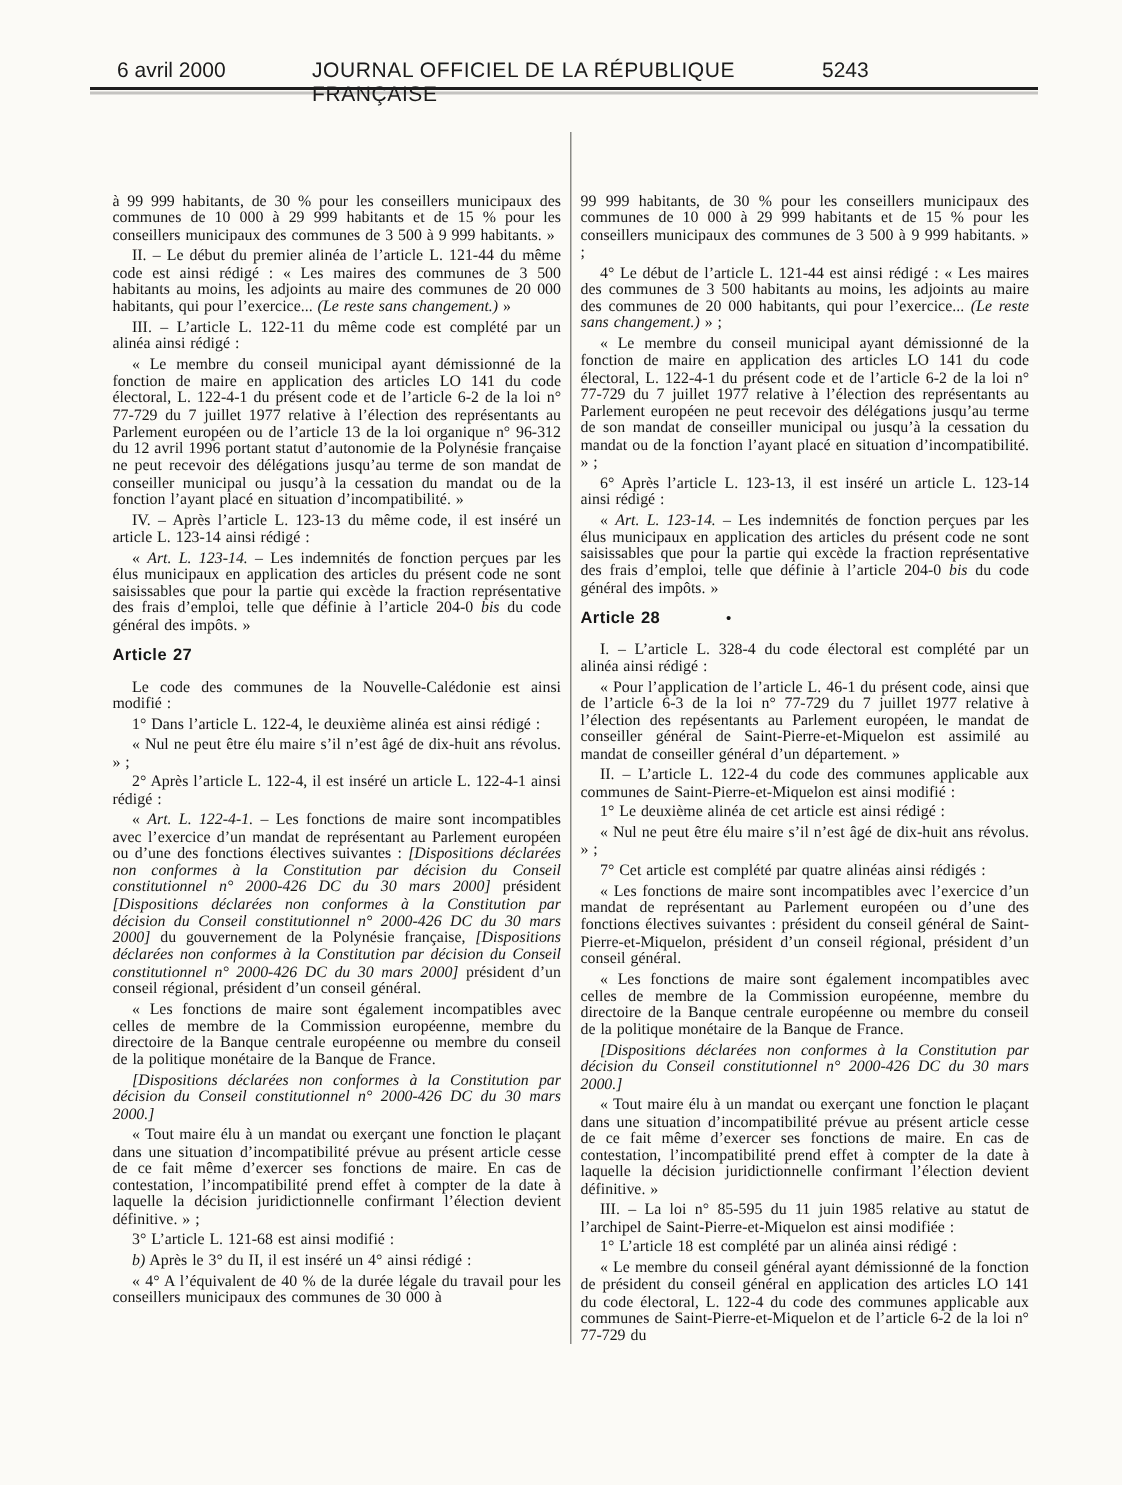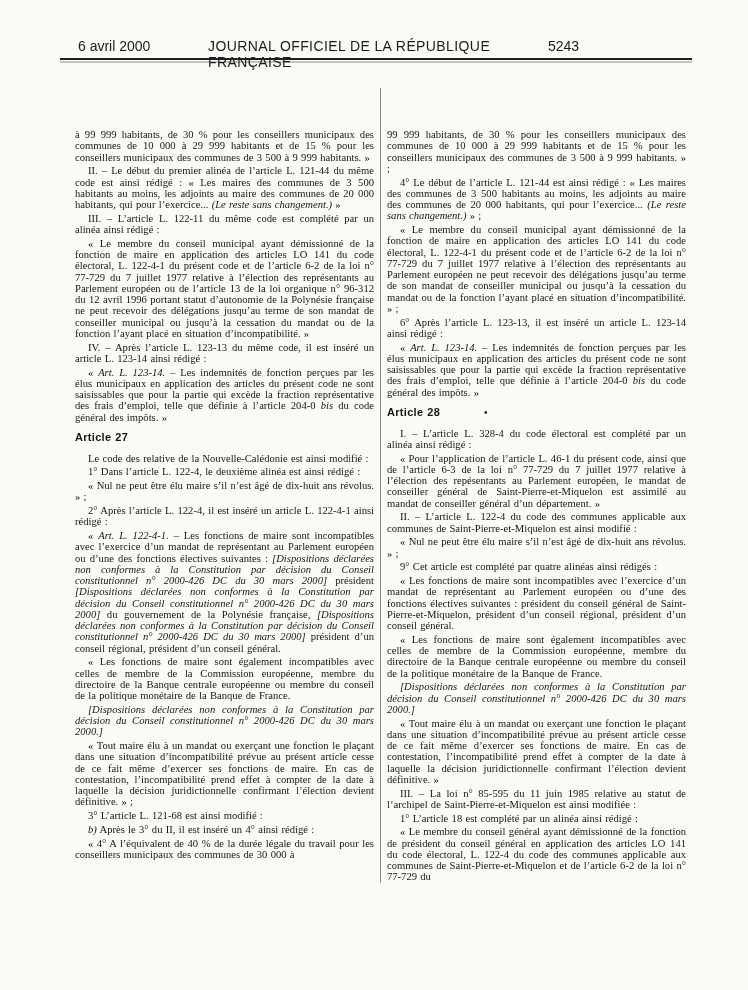--- a/index.html
+++ b/index.html
@@ -101,21 +101,21 @@
 
   <div class="columns">
     <section class="col" id="col-left">
         <p class="para noindent"><span>à 99 999 habitants, de 30 % pour les conseillers municipaux des communes de 10 000 à 29 999 habitants et de 15 % pour les conseillers municipaux des communes de 3 500 à 9 999 habitants. »</span></p>
         <p class="para"><span>II. – Le début du premier alinéa de l’article L. 121-44 du même code est ainsi rédigé : « Les maires des communes de 3 500 habitants au moins, les adjoints au maire des communes de 20 000 habitants, qui pour l’exercice... </span><span class="it">(Le reste sans changement.)</span><span> »</span></p>
         <p class="para"><span>III. – L’article L. 122-11 du même code est complété par un alinéa ainsi rédigé :</span></p>
         <p class="para"><span>« Le membre du conseil municipal ayant démissionné de la fonction de maire en application des articles LO 141 du code électoral, L. 122-4-1 du présent code et de l’article 6-2 de la loi n° 77-729 du 7 juillet 1977 relative à l’élection des représentants au Parlement européen ou de l’article 13 de la loi organique n° 96-312 du 12 avril 1996 portant statut d’autonomie de la Polynésie française ne peut recevoir des délégations jusqu’au terme de son mandat de conseiller municipal ou jusqu’à la cessation du mandat ou de la fonction l’ayant placé en situation d’incompatibilité. »</span></p>
         <p class="para"><span>IV. – Après l’article L. 123-13 du même code, il est inséré un article L. 123-14 ainsi rédigé :</span></p>
         <p class="para"><span>« </span><span class="it">Art. L. 123-14.</span><span> – Les indemnités de fonction perçues par les élus municipaux en application des articles du présent code ne sont saisissables que pour la partie qui excède la fraction représentative des frais d’emploi, telle que définie à l’article 204-0 </span><span class="it">bis</span><span> du code général des impôts. »</span></p>
         <div class="article-heading"><span>Article 27</span></div>
-        <p class="para"><span>Le code des relative de la Nouvelle-Calédonie est ainsi modifié :</span></p>
+        <p class="para"><span>Le code des communes de la Nouvelle-Calédonie est ainsi modifié :</span></p>
         <p class="para"><span>1° Dans l’article L. 122-4, le deuxième alinéa est ainsi rédigé :</span></p>
         <p class="para"><span>« Nul ne peut être élu maire s’il n’est âgé de dix-huit ans révolus. » ;</span></p>
         <p class="para"><span>2° Après l’article L. 122-4, il est inséré un article L. 122-4-1 ainsi rédigé :</span></p>
         <p class="para"><span>« </span><span class="it">Art. L. 122-4-1.</span><span> – Les fonctions de maire sont incompatibles avec l’exercice d’un mandat de représentant au Parlement européen ou d’une des fonctions électives suivantes : </span><span class="it">[Dispositions déclarées non conformes à la Constitution par décision du Conseil constitutionnel n° 2000-426 DC du 30 mars 2000]</span><span> président </span><span class="it">[Dispositions déclarées non conformes à la Constitution par décision du Conseil constitutionnel n° 2000-426 DC du 30 mars 2000]</span><span> du gouvernement de la Polynésie française, </span><span class="it">[Dispositions déclarées non conformes à la Constitution par décision du Conseil constitutionnel n° 2000-426 DC du 30 mars 2000]</span><span> président d’un conseil régional, président d’un conseil général.</span></p>
         <p class="para"><span>« Les fonctions de maire sont également incompatibles avec celles de membre de la Commission européenne, membre du directoire de la Banque centrale européenne ou membre du conseil de la politique monétaire de la Banque de France.</span></p>
         <p class="para"><span class="it">[Dispositions déclarées non conformes à la Constitution par décision du Conseil constitutionnel n° 2000-426 DC du 30 mars 2000.]</span></p>
         <p class="para"><span>« Tout maire élu à un mandat ou exerçant une fonction le plaçant dans une situation d’incompatibilité prévue au présent article cesse de ce fait même d’exercer ses fonctions de maire. En cas de contestation, l’incompatibilité prend effet à compter de la date à laquelle la décision juridictionnelle confirmant l’élection devient définitive. » ;</span></p>
         <p class="para"><span>3° L’article L. 121-68 est ainsi modifié :</span></p>
         <p class="para"><span class="it">b)</span><span> Après le 3° du II, il est inséré un 4° ainsi rédigé :</span></p>
         <p class="para"><span>« 4° A l’équivalent de 40 % de la durée légale du travail pour les conseillers municipaux des communes de 30 000 à</span></p>
@@ -124,22 +124,23 @@
     <section class="col" id="col-right">
         <p class="para noindent"><span>99 999 habitants, de 30 % pour les conseillers municipaux des communes de 10 000 à 29 999 habitants et de 15 % pour les conseillers municipaux des communes de 3 500 à 9 999 habitants. » ;</span></p>
         <p class="para"><span>4° Le début de l’article L. 121-44 est ainsi rédigé : « Les maires des communes de 3 500 habitants au moins, les adjoints au maire des communes de 20 000 habitants, qui pour l’exercice... </span><span class="it">(Le reste sans changement.)</span><span> » ;</span></p>
         <p class="para"><span>« Le membre du conseil municipal ayant démissionné de la fonction de maire en application des articles LO 141 du code électoral, L. 122-4-1 du présent code et de l’article 6-2 de la loi n° 77-729 du 7 juillet 1977 relative à l’élection des représentants au Parlement européen ne peut recevoir des délégations jusqu’au terme de son mandat de conseiller municipal ou jusqu’à la cessation du mandat ou de la fonction l’ayant placé en situation d’incompatibilité. » ;</span></p>
         <p class="para"><span>6° Après l’article L. 123-13, il est inséré un article L. 123-14 ainsi rédigé :</span></p>
         <p class="para"><span>« </span><span class="it">Art. L. 123-14.</span><span> – Les indemnités de fonction perçues par les élus municipaux en application des articles du présent code ne sont saisissables que pour la partie qui excède la fraction représentative des frais d’emploi, telle que définie à l’article 204-0 </span><span class="it">bis</span><span> du code général des impôts. »</span></p>
         <div class="article-heading"><span class="heading-bullet">•</span><span>Article 28</span></div>
         <p class="para"><span>I. – L’article L. 328-4 du code électoral est complété par un alinéa ainsi rédigé :</span></p>
         <p class="para"><span>« Pour l’application de l’article L. 46-1 du présent code, ainsi que de l’article 6-3 de la loi n° 77-729 du 7 juillet 1977 relative à l’élection des repésentants au Parlement européen, le mandat de conseiller général de Saint-Pierre-et-Miquelon est assimilé au mandat de conseiller général d’un département. »</span></p>
         <p class="para"><span>II. – L’article L. 122-4 du code des communes applicable aux communes de Saint-Pierre-et-Miquelon est ainsi modifié :</span></p>
+        <p class="para"><span>1° Le deuxième alinéa de cet article est ainsi rédigé :</span></p>
         <p class="para"><span>« Nul ne peut être élu maire s’il n’est âgé de dix-huit ans révolus. » ;</span></p>
-        <p class="para"><span>9° Cet article est complété par quatre alinéas ainsi rédigés :</span></p>
+        <p class="para"><span>7° Cet article est complété par quatre alinéas ainsi rédigés :</span></p>
         <p class="para"><span>« Les fonctions de maire sont incompatibles avec l’exercice d’un mandat de représentant au Parlement européen ou d’une des fonctions électives suivantes : président du conseil général de Saint-Pierre-et-Miquelon, président d’un conseil régional, président d’un conseil général.</span></p>
         <p class="para"><span>« Les fonctions de maire sont également incompatibles avec celles de membre de la Commission européenne, membre du directoire de la Banque centrale européenne ou membre du conseil de la politique monétaire de la Banque de France.</span></p>
         <p class="para"><span class="it">[Dispositions déclarées non conformes à la Constitution par décision du Conseil constitutionnel n° 2000-426 DC du 30 mars 2000.]</span></p>
         <p class="para"><span>« Tout maire élu à un mandat ou exerçant une fonction le plaçant dans une situation d’incompatibilité prévue au présent article cesse de ce fait même d’exercer ses fonctions de maire. En cas de contestation, l’incompatibilité prend effet à compter de la date à laquelle la décision juridictionnelle confirmant l’élection devient définitive. »</span></p>
         <p class="para"><span>III. – La loi n° 85-595 du 11 juin 1985 relative au statut de l’archipel de Saint-Pierre-et-Miquelon est ainsi modifiée :</span></p>
         <p class="para"><span>1° L’article 18 est complété par un alinéa ainsi rédigé :</span></p>
         <p class="para"><span>« Le membre du conseil général ayant démissionné de la fonction de président du conseil général en application des articles LO 141 du code électoral, L. 122-4 du code des communes applicable aux communes de Saint-Pierre-et-Miquelon et de l’article 6-2 de la loi n° 77-729 du</span></p>
       </section>
   </div>
 

